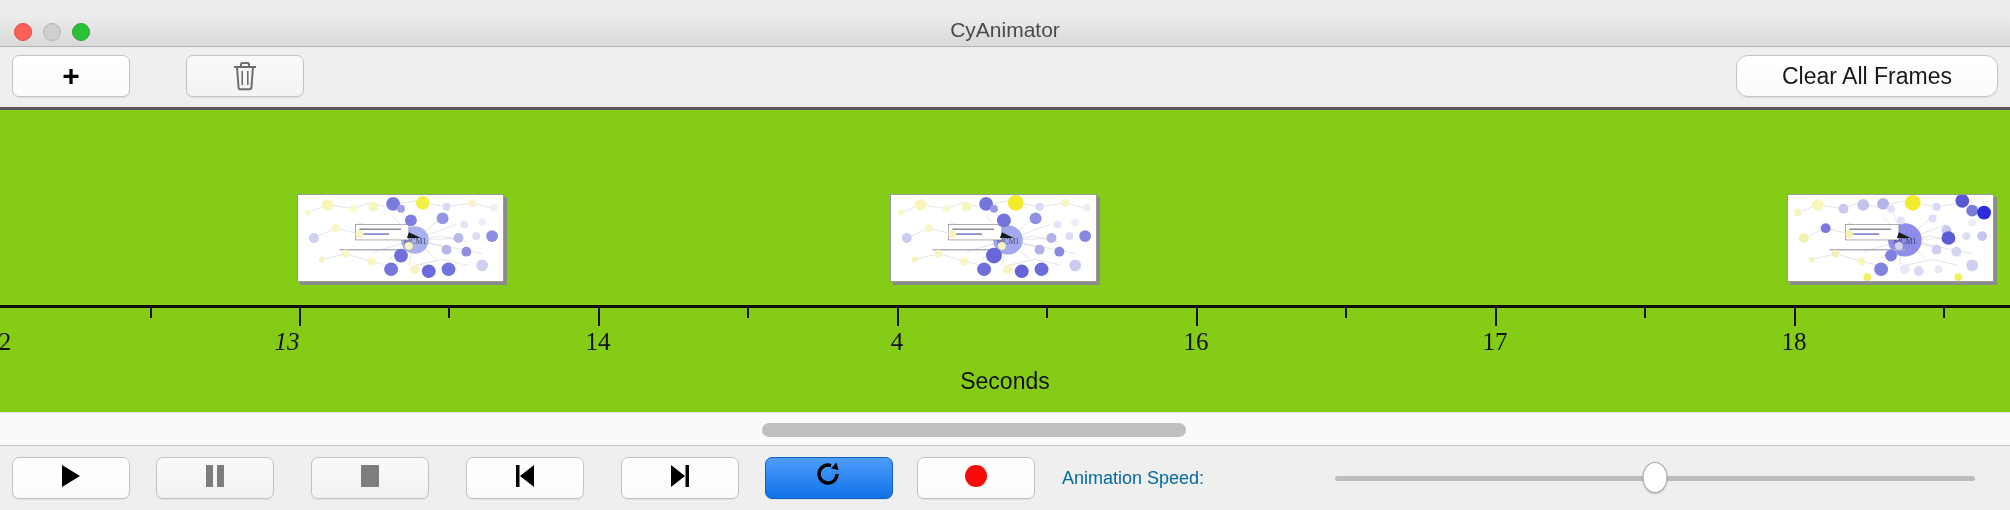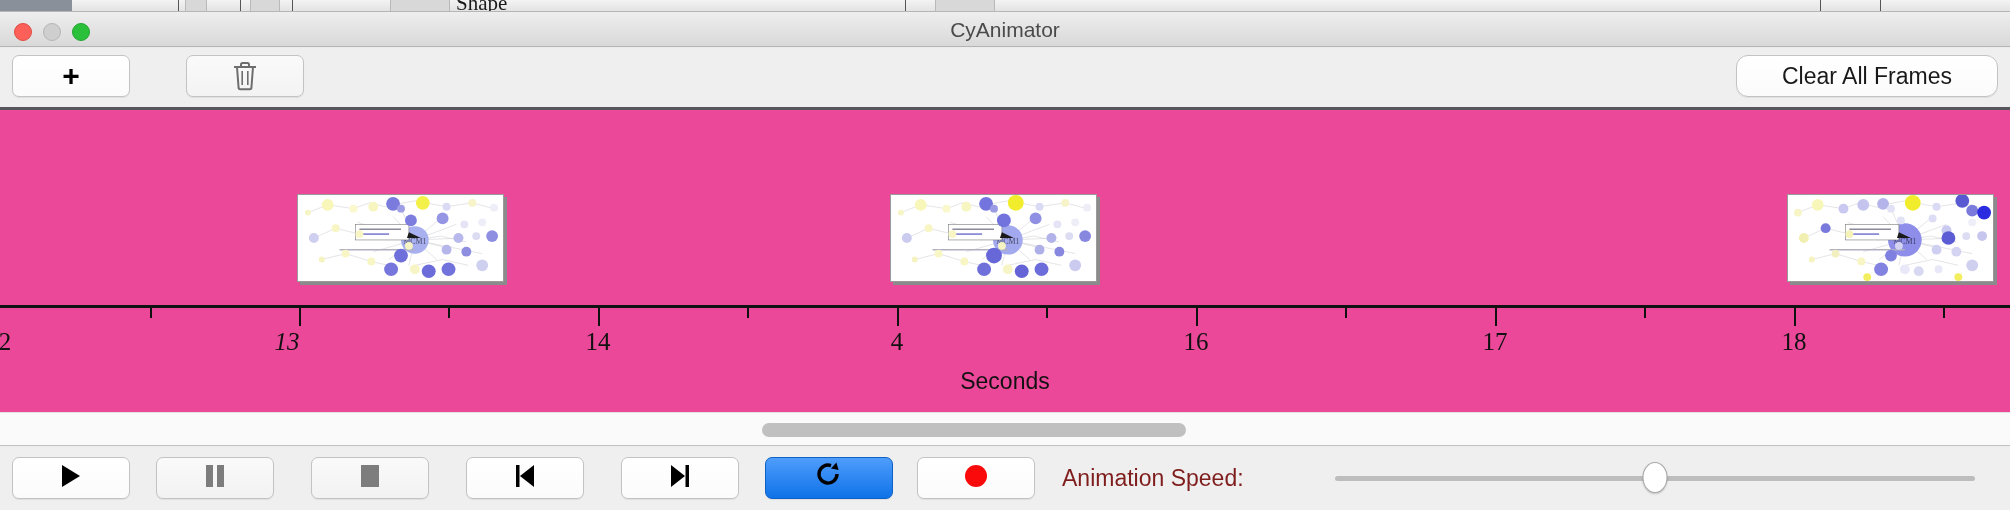--- a/index.html
+++ b/index.html
@@ -75,21 +75,21 @@
   .trash-icon svg { display: block; }
 
   .toolbar-sep {
     position: absolute; left: 0; top: 107px; width: 2010px; height: 3px;
     background: #56565c;
   }
 
   
   .timeline {
     position: absolute; left: 0; top: 110px; width: 2010px; height: 302px;
-    background: #ec4899; overflow: hidden;
+    background: #84cc16; overflow: hidden;
   }
 
   
   .thumb {
     position: absolute;
     background: #ffffff;
     border: 1px solid #9a9a9a;
     box-shadow: 3px 3px 0 0 #8b8b8b;
     overflow: hidden;
   }
@@ -140,53 +140,39 @@
     box-shadow: 0 1px 1px rgba(0,0,0,0.07);
     display: flex; align-items: center; justify-content: center;
   }
   .pbtn.disabled { background: linear-gradient(#fafafa, #f2f2f2); }
   .pbtn.active {
     background: linear-gradient(#4f9dfb, #0f72e8);
     border: 1px solid #0e62c6;
   }
   .speed-label {
     position: absolute; top: 10px; height: 42px; line-height: 42px;
-    font-size: 23px; color: #7f1d1d; white-space: nowrap;
+    font-size: 18px; color: #0369a1; white-space: nowrap;
   }
   .slider { position: absolute; top: 10px; height: 42px; }
   .slider .track {
     position: absolute; top: 19px; left: 0; right: 0; height: 5px;
     background: #bdbdbd; border-radius: 3px;
   }
   .slider .knob {
     position: absolute; top: 5px; width: 25px; height: 31px;
     background: #fff; border: 1px solid #a9a9a9; border-radius: 50%;
     box-shadow: 0 1px 2px rgba(0,0,0,0.2);
     transform: translateX(-50%);
   }
 </style>
 </head>
 <body>
 
 <div id="app">
 
-  <div class="bg-strip">
-    <div class="dark"></div>
-    <div class="tabgrey" style="left:185px;width:22px;"></div>
-    <div class="tabgrey" style="left:250px;width:30px;"></div>
-    <div class="tabgrey" style="left:390px;width:60px;"></div>
-    <div class="tick-mark" style="left:178px;"></div>
-    <div class="tick-mark" style="left:240px;"></div>
-    <div class="tick-mark" style="left:292px;"></div>
-    <div class="tick-mark" style="left:905px;"></div>
-    <div class="tabgrey" style="left:935px;width:60px;"></div>
-    <div class="tick-mark" style="left:1820px;"></div>
-    <div class="tick-mark" style="left:1880px;"></div>
-    <div class="shape-txt">Shape</div>
-  </div>
 
   <div class="titlebar">
     <div class="traffic">
       <div class="dot red"></div>
       <div class="dot amber"></div>
       <div class="dot green"></div>
     </div>
     <div class="win-title">CyAnimator</div>
   </div>
 

